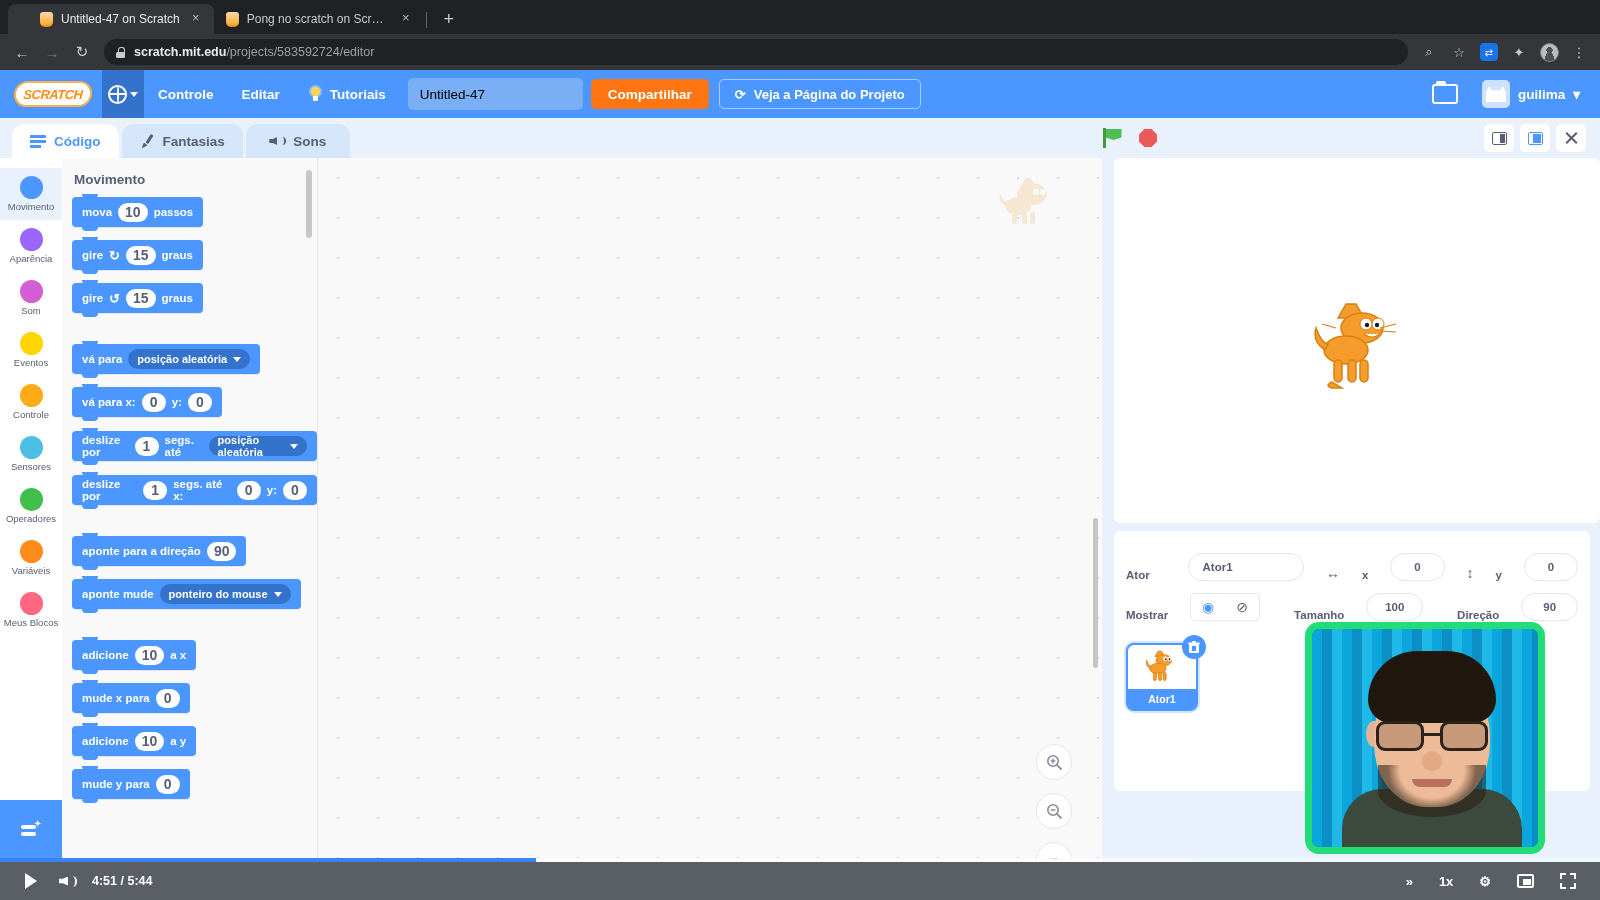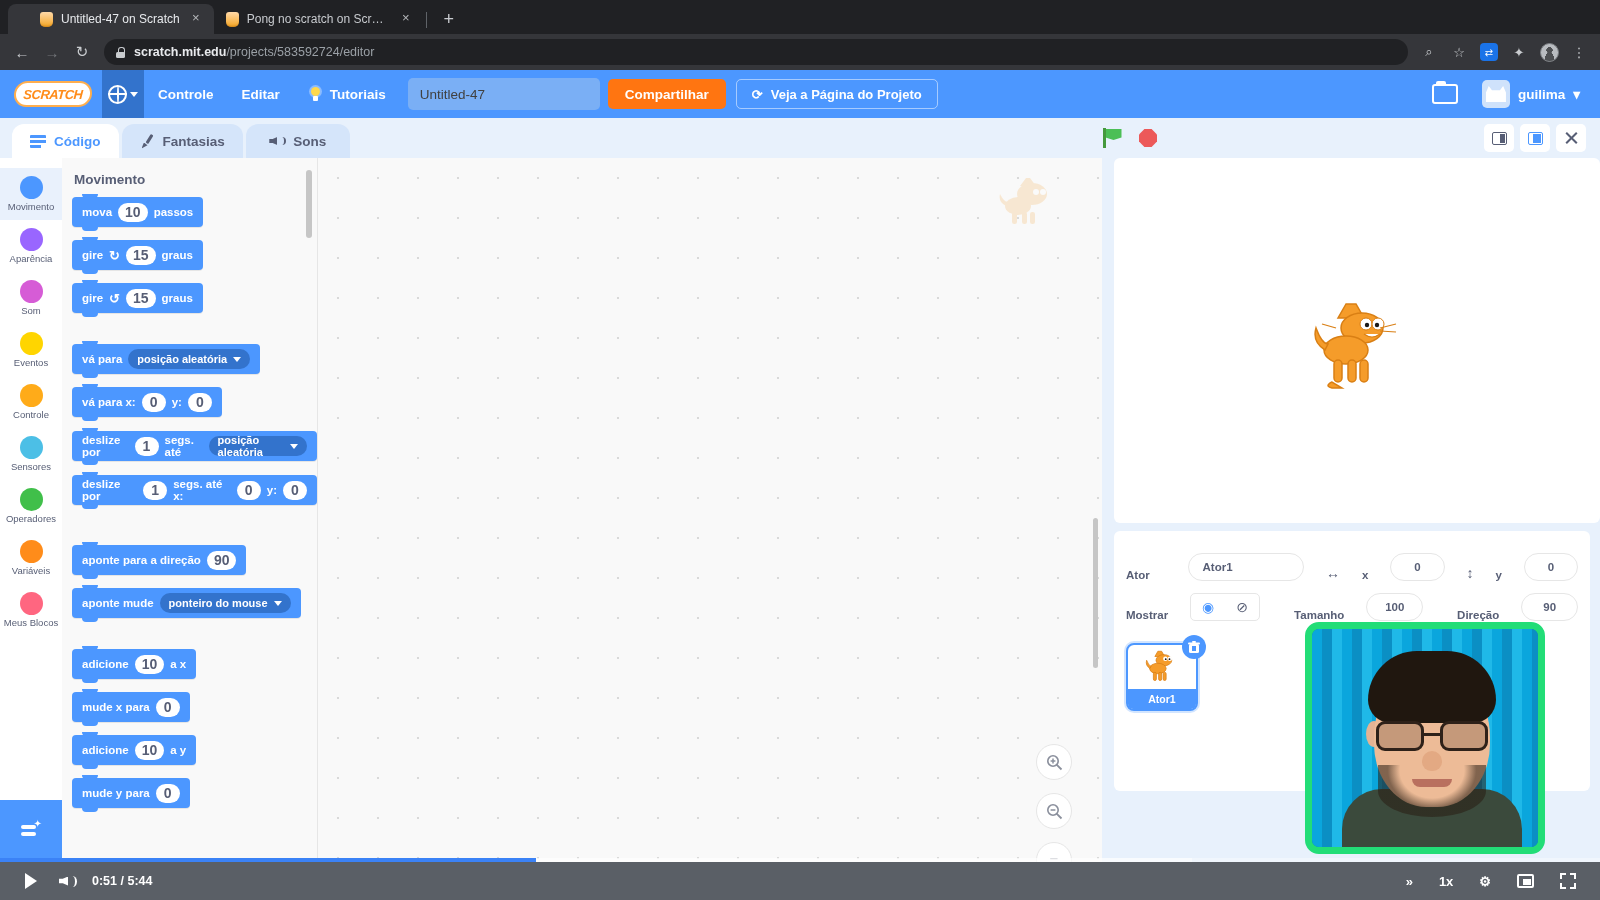--- a/index.html
+++ b/index.html
@@ -48,21 +48,21 @@
   .globe { width:19px; height:19px; border-radius:50%; border:2px solid #fff; position:relative; }
   .globe:before { content:""; position:absolute; left:-2px; top:6.5px; width:19px; height:2px; background:#fff; }
   .globe:after { content:""; position:absolute; left:6.5px; top:-2px; width:2px; height:19px; background:#fff;
                  border-radius:50%; box-shadow:0 0 0 0 #fff; }
   .caret { width:0; height:0; border-left:4px solid transparent; border-right:4px solid transparent; border-top:5px solid #fff; }
   .mitem { color:#fff; font-size:13.5px; font-weight:bold; padding:0 14px; height:48px; display:flex; align-items:center; gap:7px; }
   .bulb { width:15px; height:17px; position:relative; }
   .bulb:before { content:""; position:absolute; left:3px; top:1px; width:9px; height:9px; border-radius:50%;
                  background:#ffd94d; box-shadow:0 0 0 2px rgba(255,255,255,.35); }
   .bulb:after { content:""; position:absolute; left:5px; top:10px; width:5px; height:5px; background:#fff; border-radius:1px; }
-  .projname { width:192px; height:29px; background:#7aaff5; border-radius:5px; color:#404040; font-size:13.5px;
+  .projname { width:175px; height:29px; background:#7aaff5; border-radius:5px; color:#000000; font-size:13.5px;
               display:flex; align-items:center; padding:16px 12px; margin:0 8px; }
   .sharebtn { height:30px; background:#ff7511; color:#fff; font-size:13.5px; font-weight:bold; border-radius:5px;
               display:flex; align-items:center; padding:0 17px; margin-right:10px; }
   .projpage { height:30px; border:1px solid rgba(255,255,255,.5); border-radius:5px; color:#fff; font-size:13px;
               font-weight:bold; display:flex; align-items:center; gap:8px; padding:0 15px; }
   .spacer { flex:1; }
   .folder { width:26px; height:20px; border:2px solid #fff; border-radius:3px; position:relative; margin-right:24px; }
   .folder:before { content:""; position:absolute; left:2px; top:-5px; width:10px; height:5px; background:#fff; border-radius:2px 2px 0 0; }
   .useracct { display:flex; align-items:center; gap:8px; color:#fff; font-size:13.5px; font-weight:bold; padding-right:8px; }
   .uavatar { width:28px; height:28px; border-radius:5px; background:#cfe2fb; display:flex; align-items:center; justify-content:center; }
@@ -411,21 +411,21 @@
                 <span>posição aleatória</span>
                 <span class="dcar"></span>
               </span>
             </div><div class="blk">
               <span>deslize por</span>
               <span class="oval">1</span>
               <span>segs. até x:</span>
               <span class="oval">0</span>
               <span>y:</span>
               <span class="oval">0</span>
-            </div><div class="blk" style="margin-top: 27px;">
+            </div><div class="blk" style="margin-top: 18px;">
               <span>aponte  para a direção</span>
               <span class="oval">90</span>
             </div><div class="blk">
               <span>aponte mude</span>
               <span class="drop">
                 <span>ponteiro do mouse</span>
                 <span class="dcar"></span>
               </span>
             </div><div class="blk" style="margin-top: 18px;">
               <span>adicione</span>
@@ -590,21 +590,21 @@
       <div class="fill"></div>
       <div class="fill2"></div>
     </div>
     <div class="pplay">
         <span class="ptri"></span>
       </div>
     <div class="pvol">
         <span class="pvolg"></span>
       </div>
     <div class="ptime">
-      <span>0:51</span>
+      <span>4:51</span>
       <span>/</span>
       <span>5:44</span>
     </div>
     <div class="pright">
       <div class="pitem">»</div>
       <div class="pitem">1x</div>
       <div class="pitem">⚙</div>
       <div class="pitem">
           <span class="pip"></span>
         </div>

